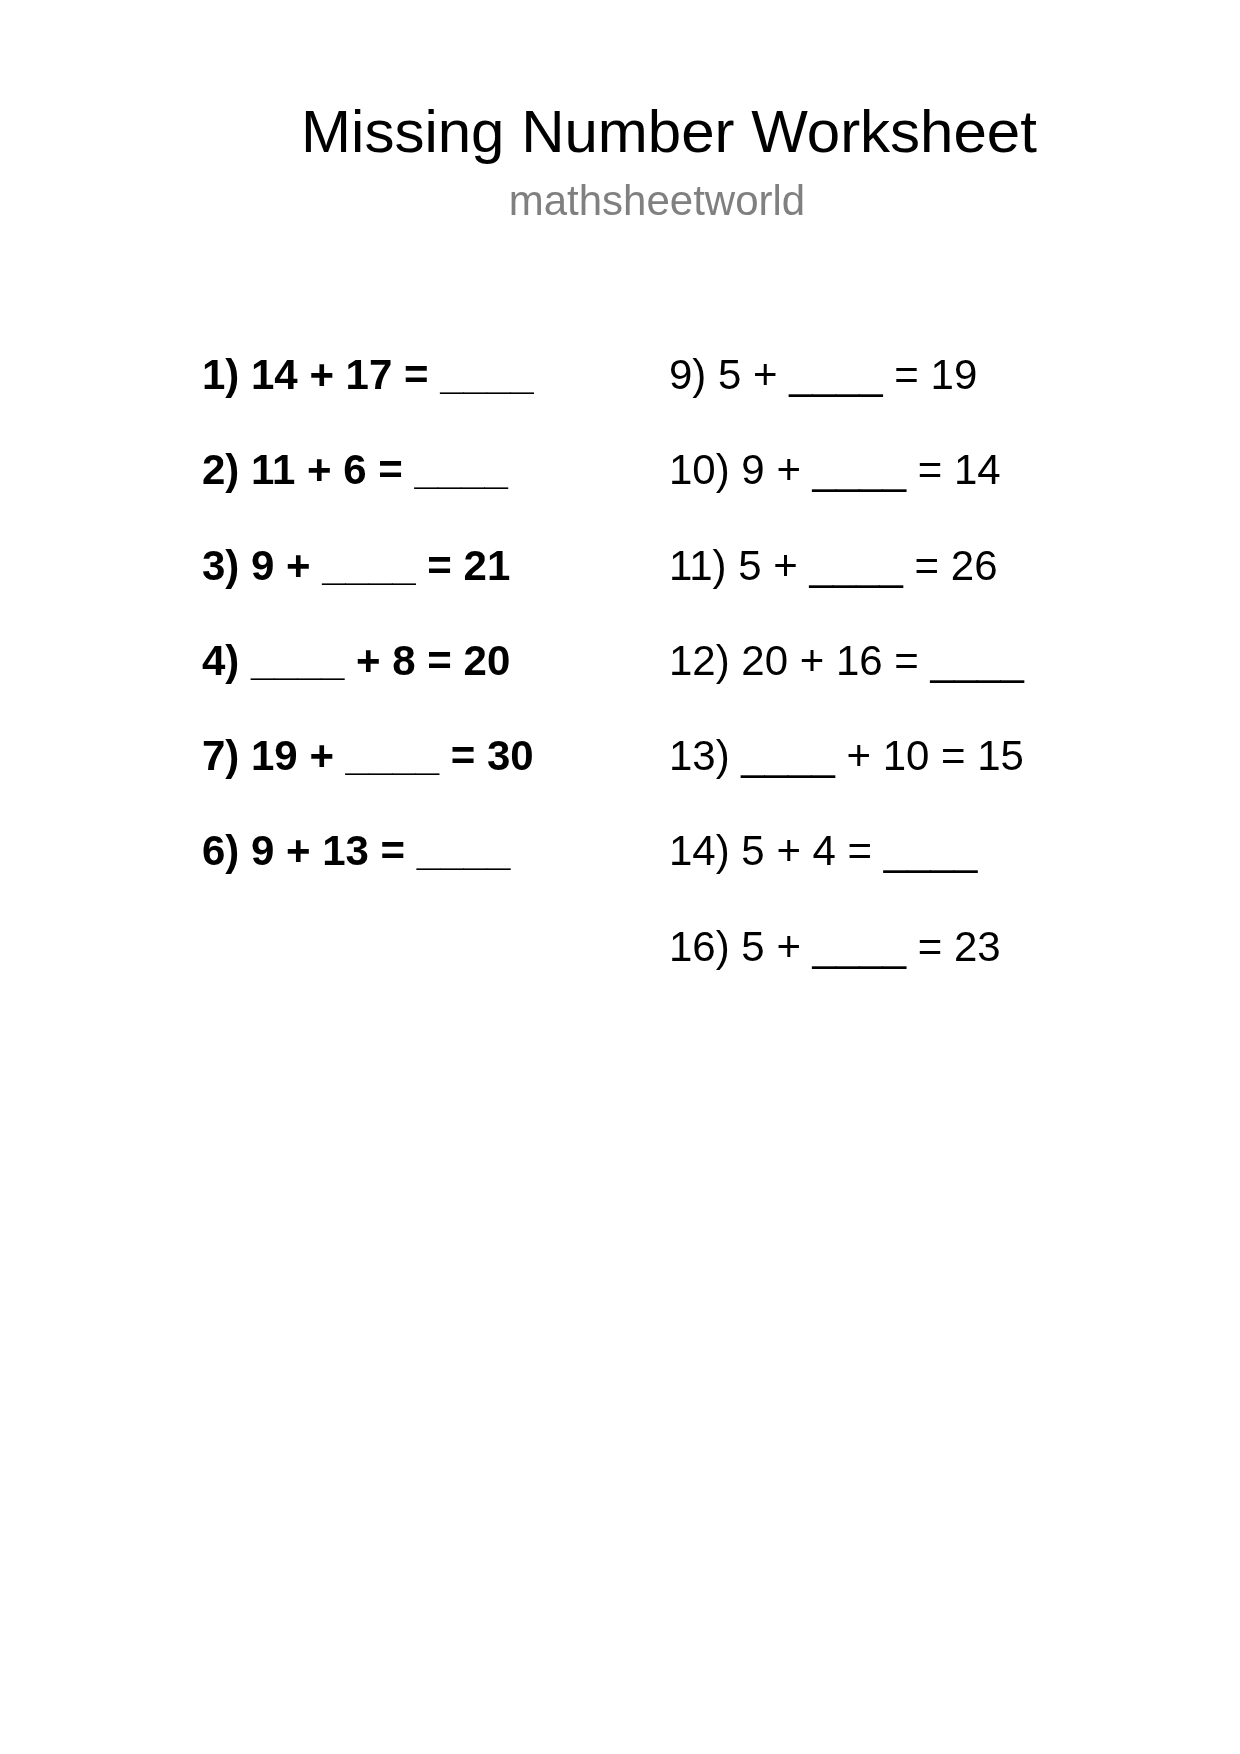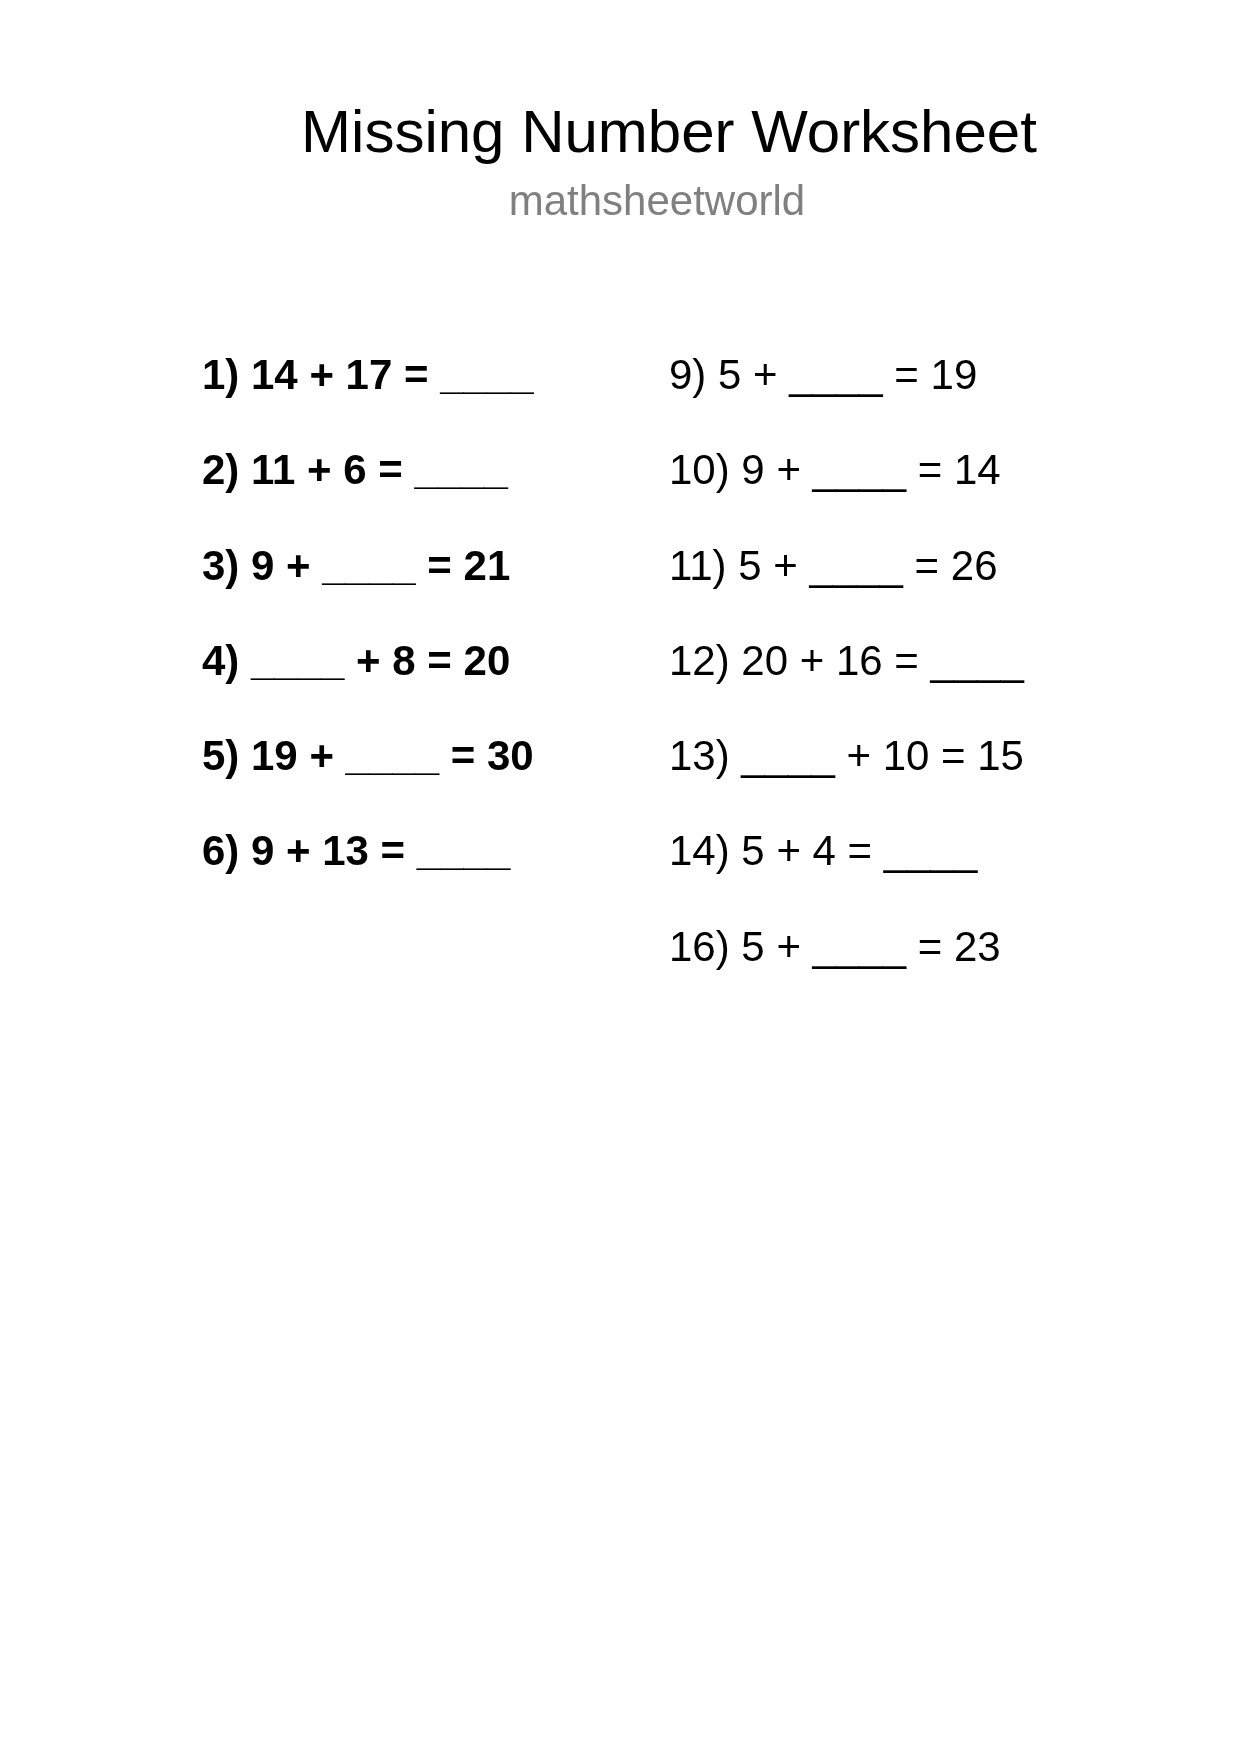--- a/index.html
+++ b/index.html
@@ -55,21 +55,21 @@
 <body>
 
 <h1 class="title">Missing Number Worksheet</h1>
 <div class="subtitle">mathsheetworld</div>
 
 <div class="column col-left">
   <div class="problem">1) 14 + 17 = ____</div>
   <div class="problem">2) 11 + 6 = ____</div>
   <div class="problem">3) 9 + ____ = 21</div>
   <div class="problem">4) ____ + 8 = 20</div>
-  <div class="problem">5) 19 + ____ = 30</div>
+  <div class="problem">7) 19 + ____ = 30</div>
   <div class="problem">6) 9 + 13 = ____</div>
 </div>
 
 <div class="column col-right">
   <div class="problem">9) 5 + ____ = 19</div>
   <div class="problem">10) 9 + ____ = 14</div>
   <div class="problem">11) 5 + ____ = 26</div>
   <div class="problem">12) 20 + 16 = ____</div>
   <div class="problem">13) ____ + 10 = 15</div>
   <div class="problem">14) 5 + 4 = ____</div>

